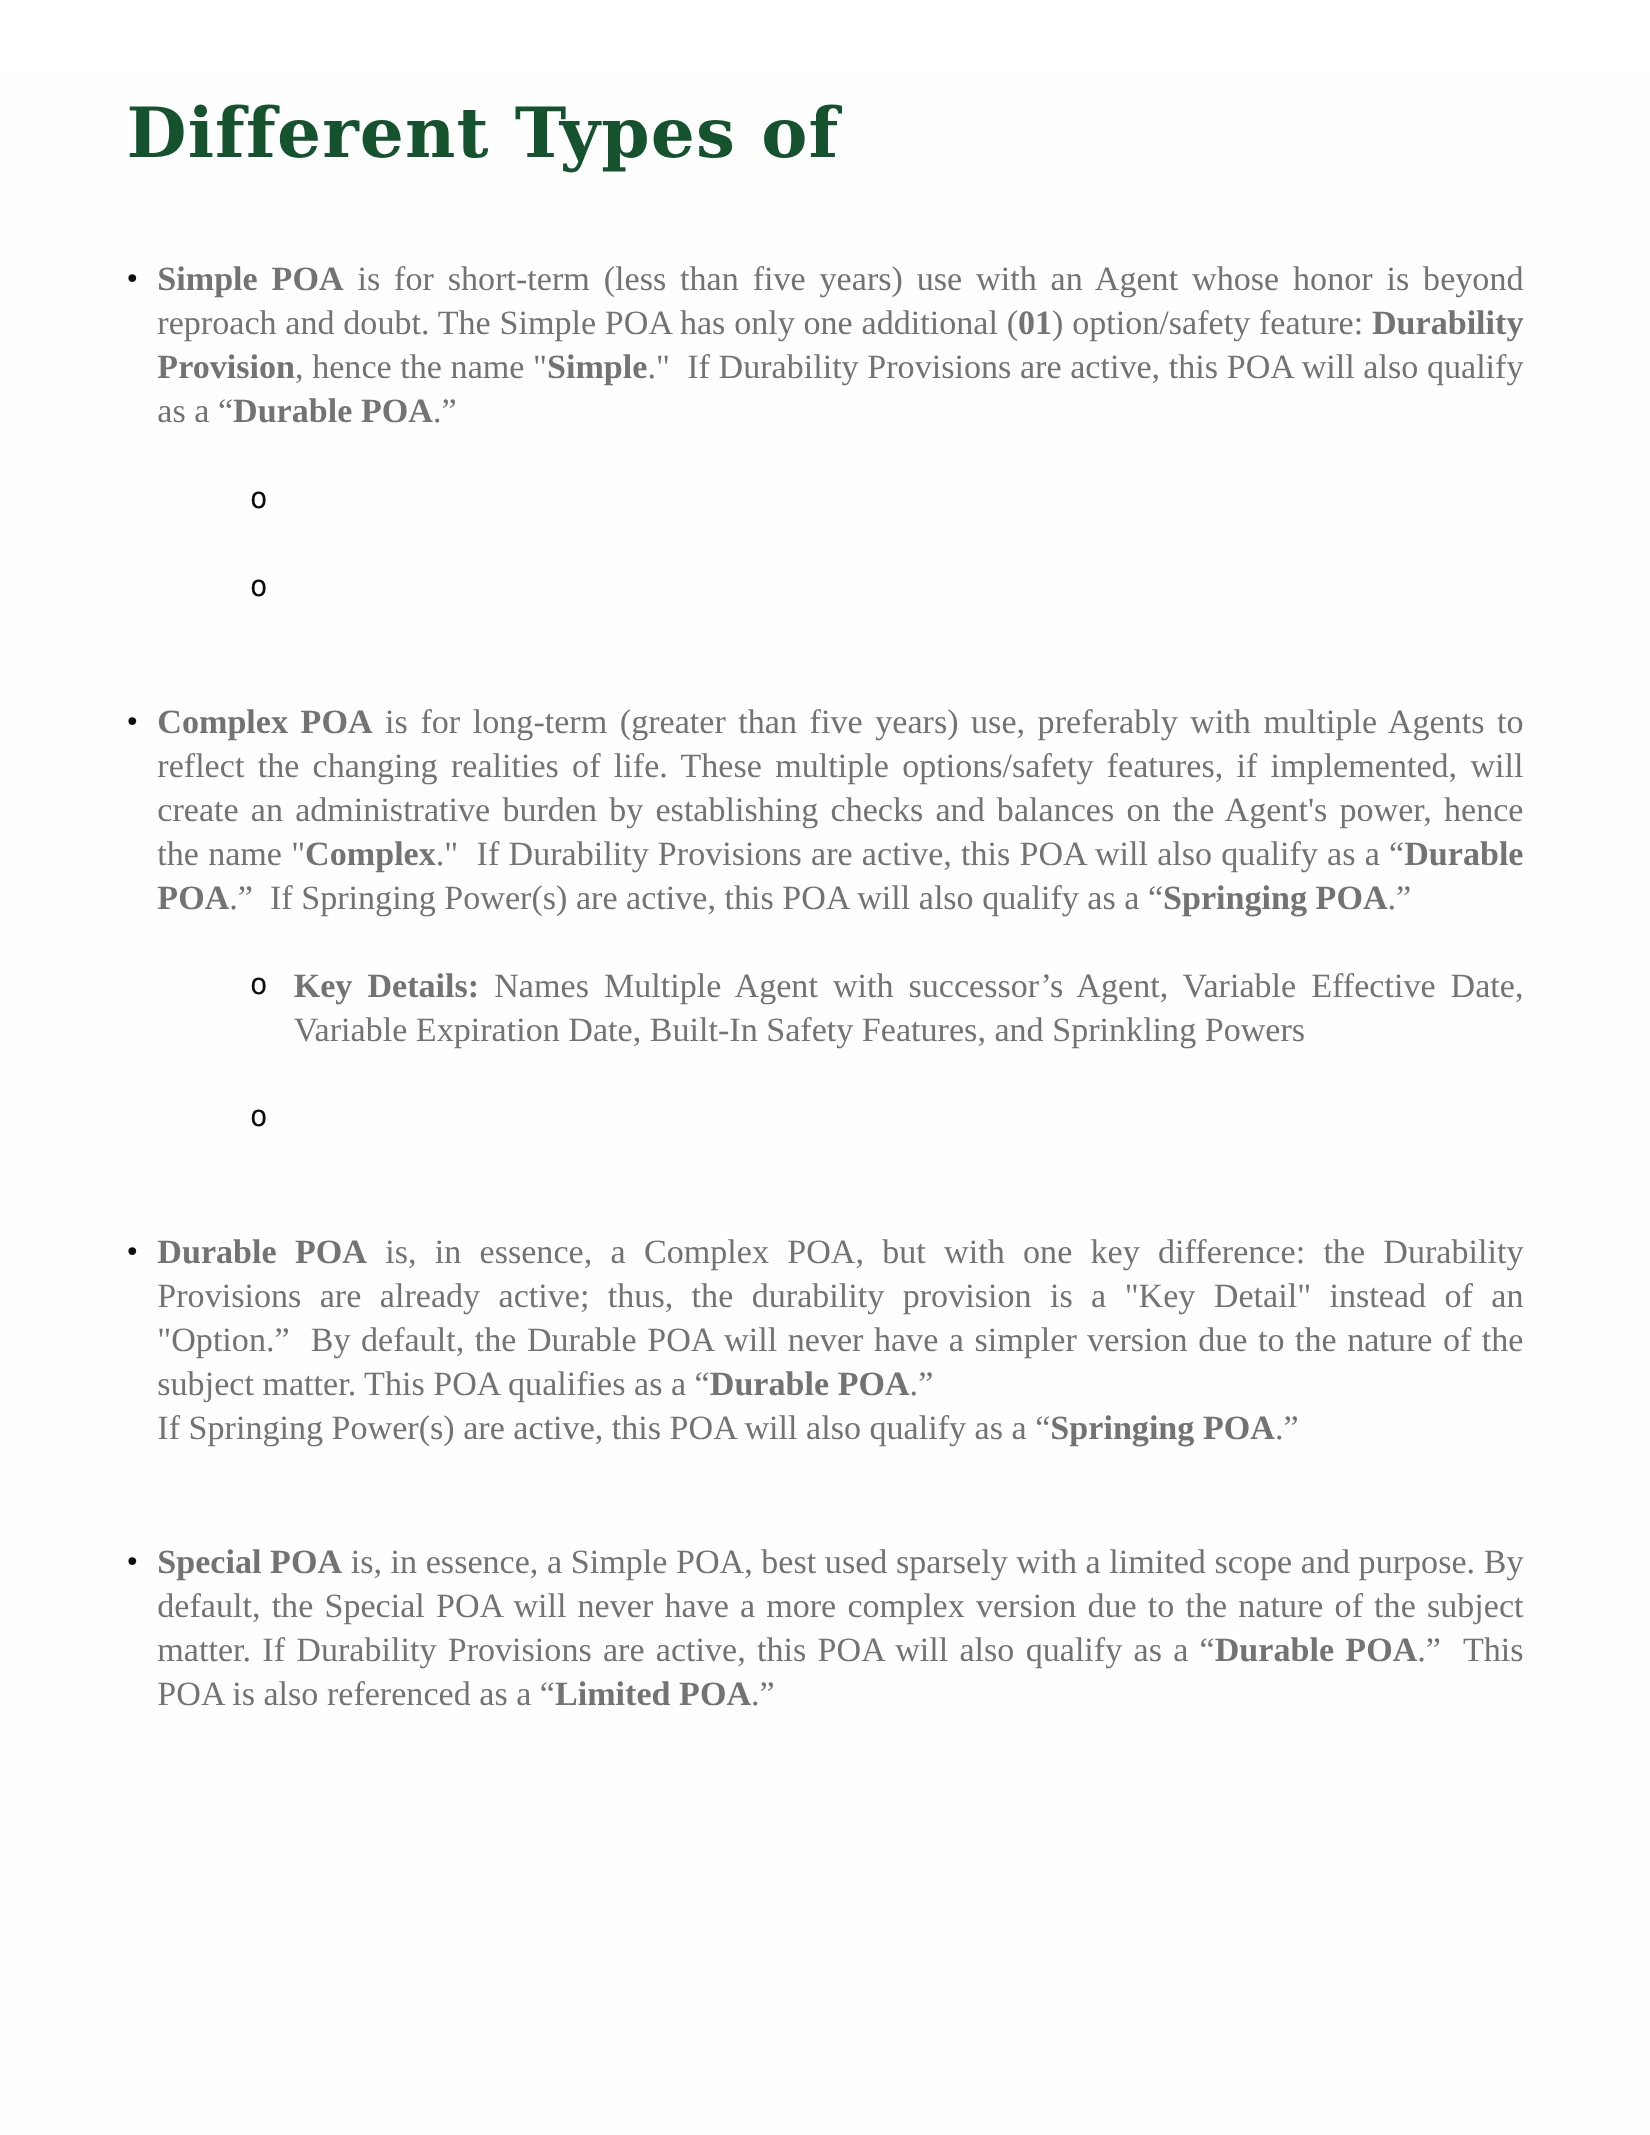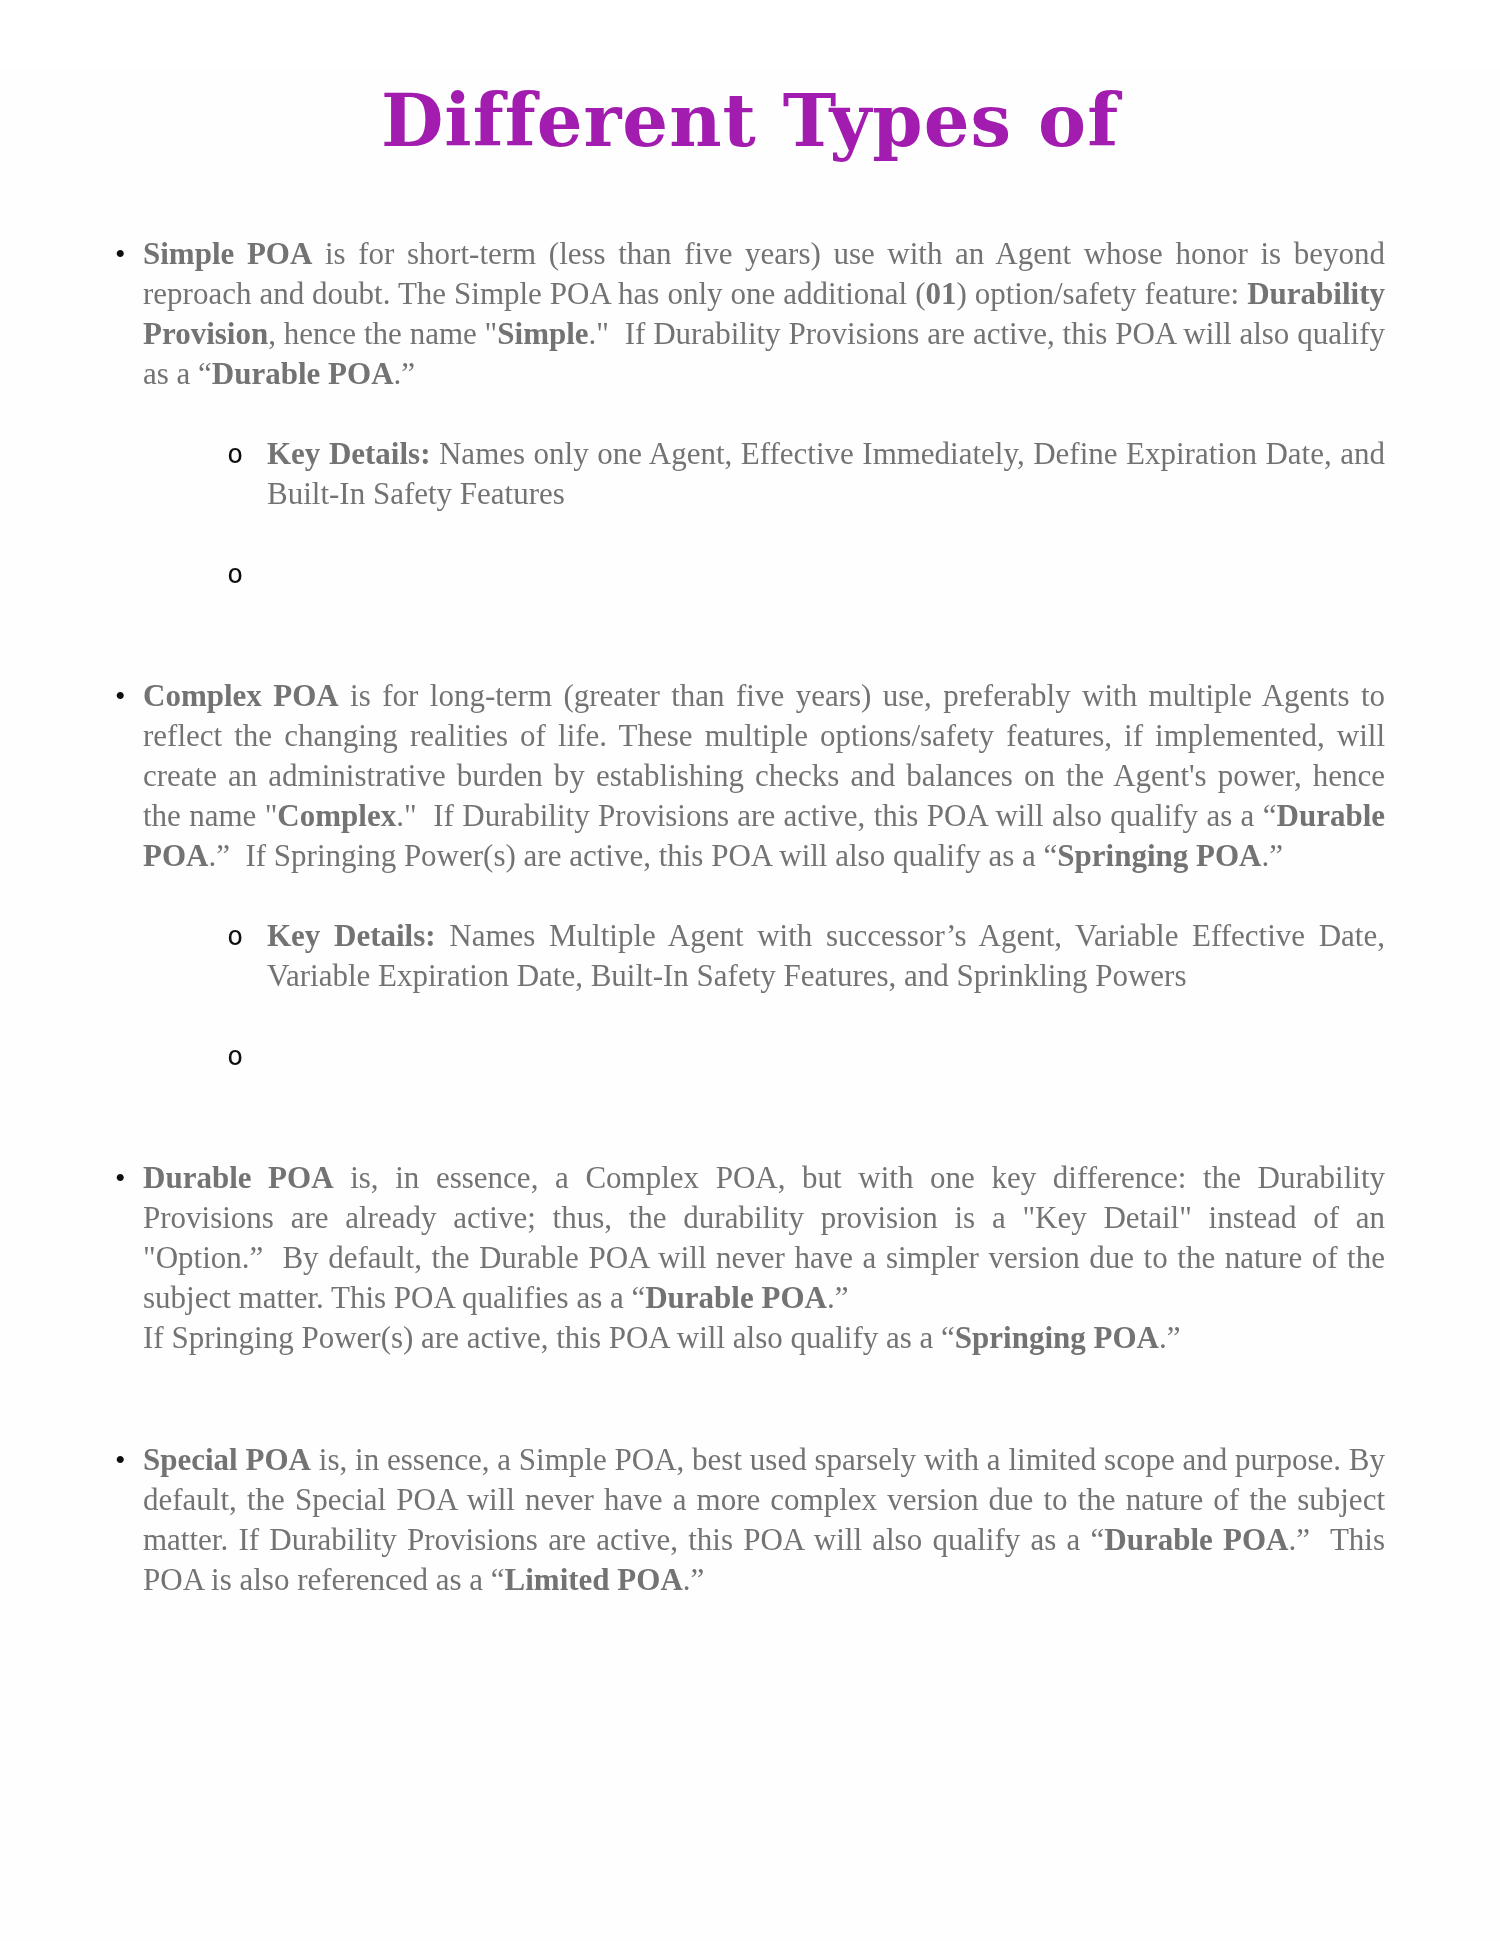--- a/index.html
+++ b/index.html
@@ -16,27 +16,26 @@
   }
   .page {
     width: 1500px;
     height: 1941px;
     background: #fefefe;
     box-sizing: border-box;
     padding: 0;
   }
   h1.doc-title {
     margin: 68px 115px 0 115px;
-    text-align: center;
     font-family: "DejaVu Serif", serif;
     font-weight: bold;
-    font-size: 72px;
+    font-size: 63px;
     line-height: 106px;
     letter-spacing: 1px;
-    color: #a21caf;
+    color: #14532d;
   }
   .content {
     margin: 0 115px;
   }
   section.poa-section { margin-top: 82px; }
   section.poa-section.first { margin-top: 60px; }
 
   .li {
     display: flex;
     align-items: flex-start;
@@ -81,21 +80,20 @@
 
   <div class="content">
 
     <section class="poa-section first">
       <div class="li l1">
         <span class="marker">•</span>
         <p class="para"><span class="b">Simple POA</span><span> is for short-term (less than five years) use with an Agent whose honor is beyond reproach and doubt. The Simple POA has only one additional (</span><span class="b">01</span><span>) option/safety feature: </span><span class="b">Durability Provision</span><span>, hence the name "</span><span class="b">Simple</span><span>."&nbsp; If Durability Provisions are active, this POA will also qualify as a “</span><span class="b">Durable POA</span><span>.”</span></p>
       </div>
       <div class="li l2 sub">
         <span class="marker">o</span>
-        <p class="para"><span class="b">Key Details:</span><span> Names only one Agent, Effective Immediately, Define Expiration Date, and Built-In Safety Features</span></p>
       </div>
       <div class="li l2 sub">
         <span class="marker">o</span>
       </div>
     </section>
 
     <section class="poa-section">
       <div class="li l1">
         <span class="marker">•</span>
         <p class="para"><span class="b">Complex POA</span><span> is for long-term (greater than five years) use, preferably with multiple Agents to reflect the changing realities of life. These multiple options/safety features, if implemented, will create an administrative burden by establishing checks and balances on the Agent's power, hence the name "</span><span class="b">Complex</span><span>."&nbsp; If Durability Provisions are active, this POA will also qualify as a “</span><span class="b">Durable POA</span><span>.”&nbsp; If Springing Power(s) are active, this POA will also qualify as a “</span><span class="b">Springing POA</span><span>.”</span></p>

